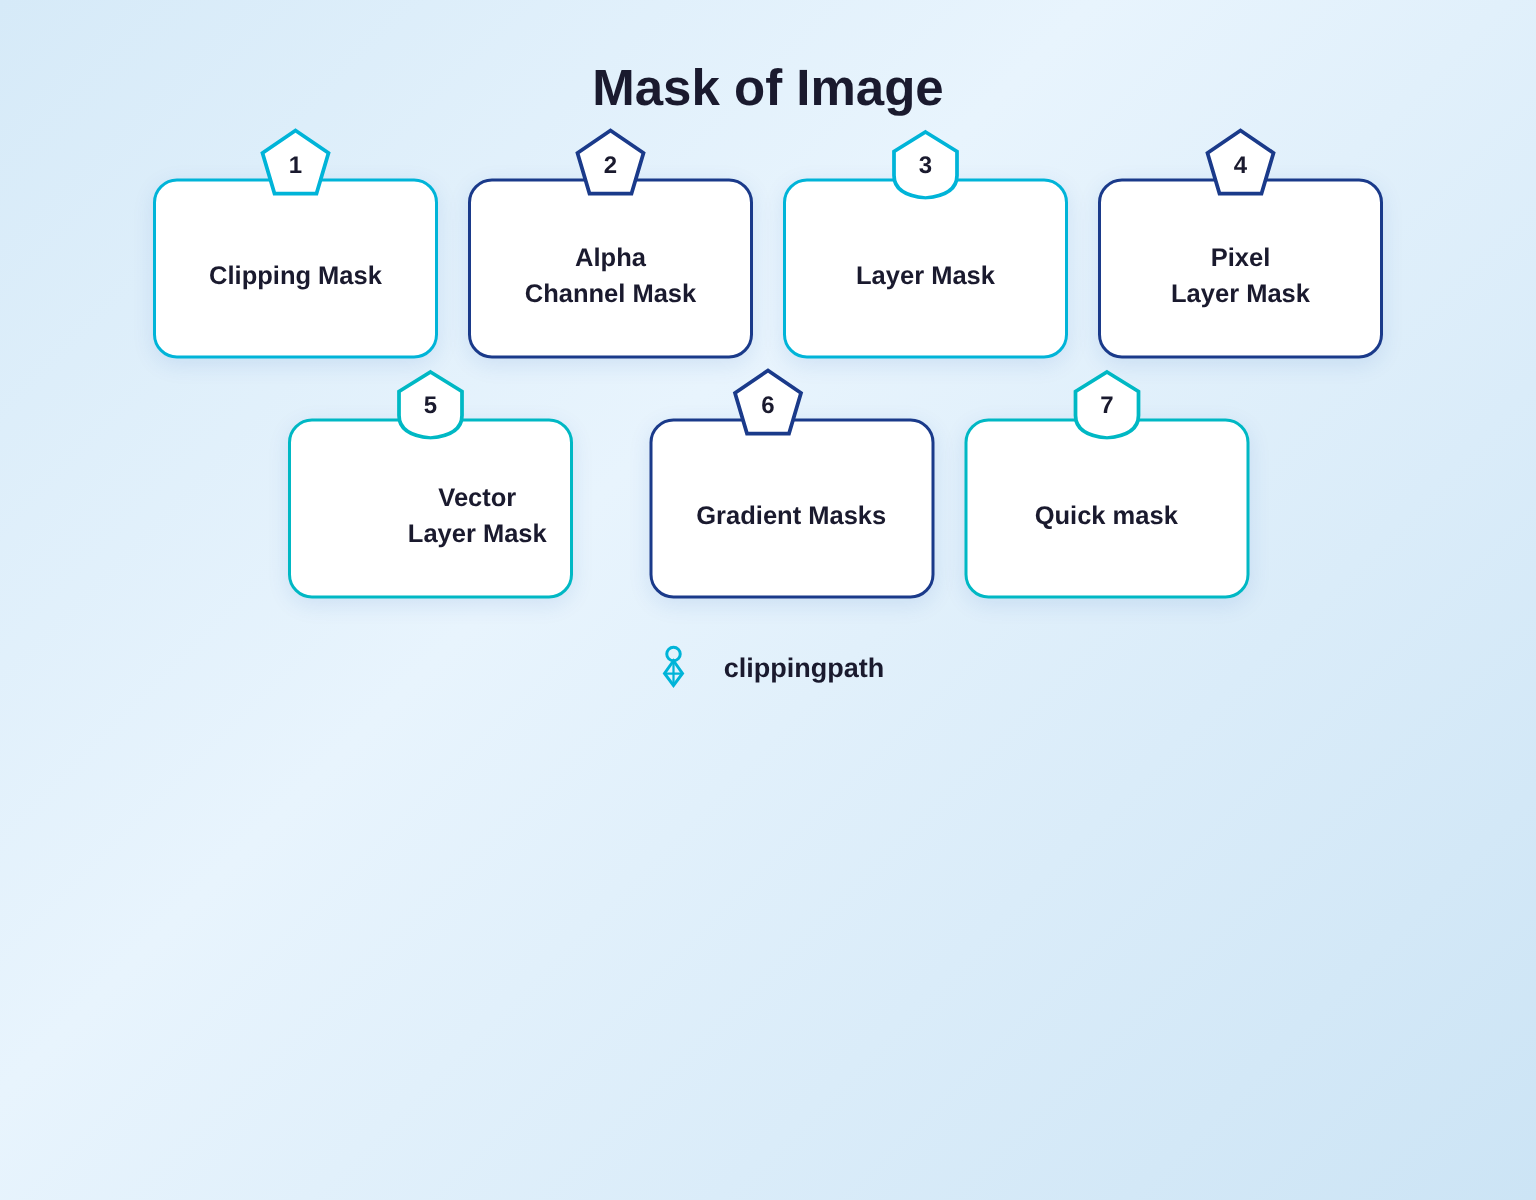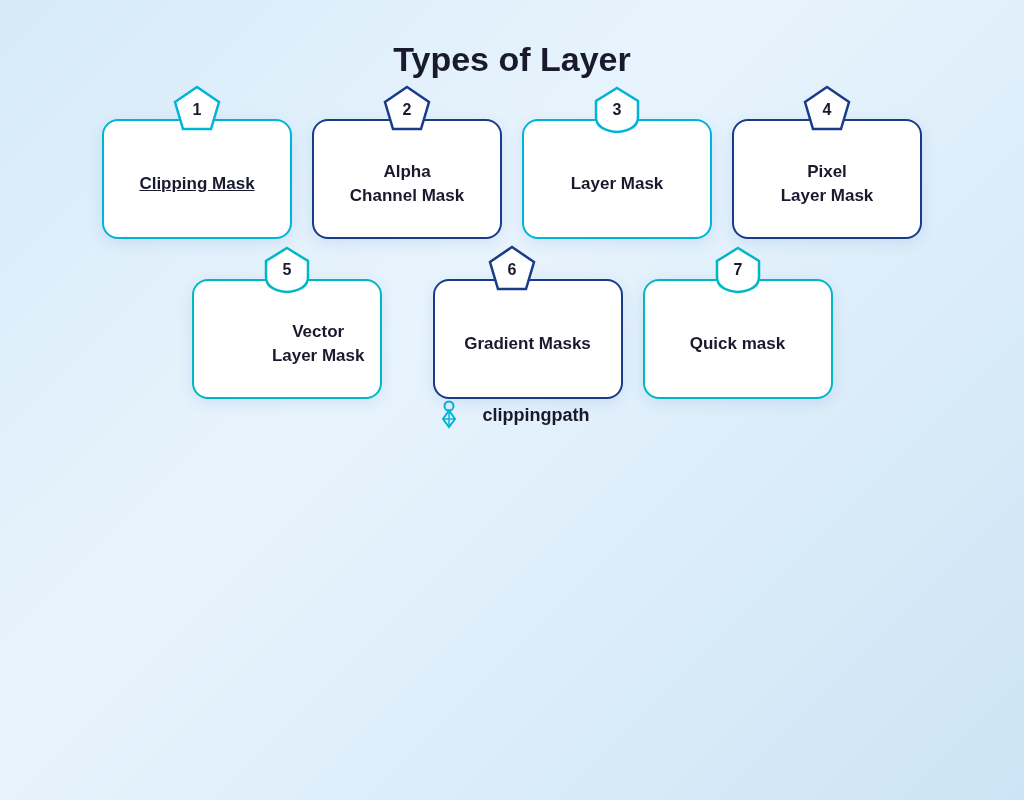--- a/index.html
+++ b/index.html
@@ -79,58 +79,59 @@
       font-size: 17px;
       font-weight: 600;
       color: #1a1a2e;
       padding: 20px 15px 10px;
       margin-top: 10px;
       box-shadow: 0 4px 15px rgba(0,80,180,0.1);
       line-height: 1.4;
     }
 
     
-    .card-1 { border: 2.5px solid #00b4d8; text-decoration: underline; }
+    .card-1 { border: 2.5px solid #00b4d8; }
     .card-2 { border: 2.5px solid #1a3a8a; text-align: center; }
     .card-3 { border: 2.5px solid #00b4d8; }
     .card-4 { border: 2.5px solid #1a3a8a; text-align: center; }
     .card-5 { border: 2.5px solid #00b8c4; justify-content: flex-end; }
     .card-6 { border: 2.5px solid #1a3a8a; margin-left: 31px; }
     .card-7 { border: 2.5px solid #00b8c4; }
 
     .badge-number {
       font-size: 16px;
       font-weight: 800;
       fill: #1a1a2e;
       dominant-baseline: middle;
       text-anchor: middle;
     }
 
     .footer {
+      margin-top: 30px;
       display: flex;
       align-items: center;
       gap: 20px;
     }
 
     .footer-logo-text {
       font-size: 18px;
       font-weight: 400;
       color: #333;
     }
 
     .footer-logo-text span {
       font-weight: 700;
       color: #1a1a2e;
     }
   </style>
 </head>
 <body>
 
 <div class="title-section">
-  <span class="title-line1">Types of Layer</span>
+  <span class="title-line1">Mask of Image</span>
 </div>
 
 <div class="cards-container">
 
   <div class="row">
 
     <div class="card-wrapper">
       <div class="badge-svg-wrapper">
         <svg width="48" height="48" viewBox="0 0 48 48">
           <polygon points="24,2 46,17 38,44 10,44 2,17" fill="white" stroke="#00b4d8" stroke-width="2.5"></polygon>

